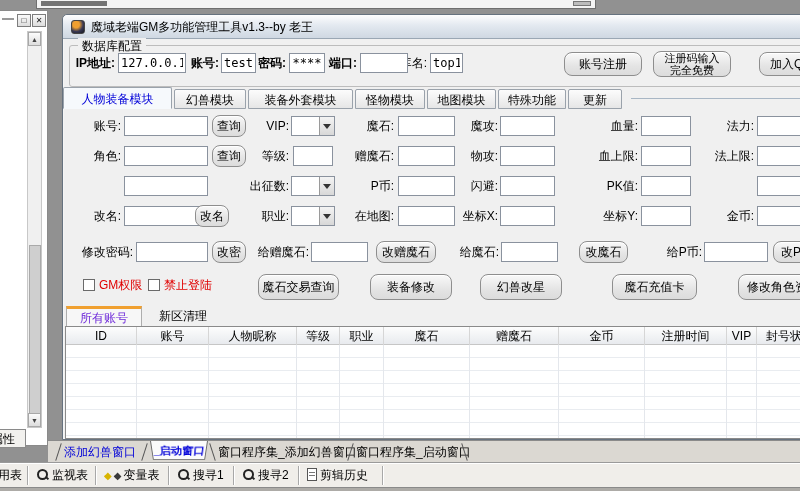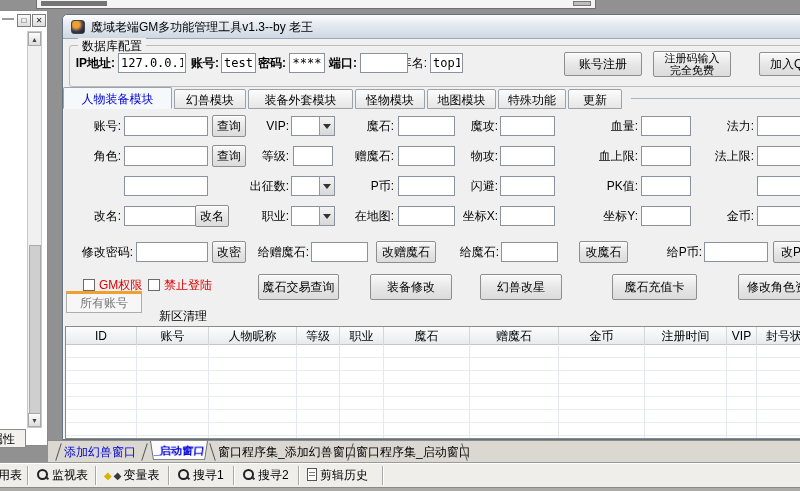--- a/index.html
+++ b/index.html
@@ -4,21 +4,21 @@
 <style>
   * { margin:0; padding:0; box-sizing:border-box; }
   html,body { width:800px; height:491px; }
   body { font-family:"Liberation Sans","DejaVu Sans",sans-serif; font-size:12px; color:#000; }
   #stage { position:relative; width:800px; height:491px; background:#919191; overflow:hidden; }
 
   
   .lbl { position:absolute; height:20px; line-height:20px; text-align:right; white-space:nowrap; }
   .inp { position:absolute; height:20px; background:#fff; border:1px solid #8a929e; font:12px "DejaVu Sans Mono",monospace; padding:0 2px; }
   .inp.c { text-align:center; }
-  .btn { position:absolute; background:linear-gradient(#f9f9f9,#e4e4e4 60%,#dcdcdc); border:1px solid #8e8e8e; border-radius:2px; font-size:12px; text-align:center; cursor:default; box-shadow:inset 0 1px 0 #fff; white-space:nowrap; }
+  .btn { position:absolute; background:linear-gradient(#f9f9f9,#e4e4e4 60%,#dcdcdc); border:1px solid #8e8e8e; border-radius:8px; font-size:12px; text-align:center; cursor:default; box-shadow:inset 0 1px 0 #fff; white-space:nowrap; }
   .combo { position:absolute; height:20px; background:#fff; border:1px solid #8a929e; }
   .combo .dd { position:absolute; right:0; top:0; width:15px; height:18px; background:linear-gradient(#f4f4f4,#d8d8d8); border-left:1px solid #9a9a9a; }
   .combo .dd:after { content:""; position:absolute; left:3px; top:7px; border:4px solid transparent; border-top:5px solid #333; }
   .chkbox { position:absolute; width:12px; height:12px; background:#fff; border:1px solid #6a6a6a; }
   .red { color:#e00000; }
   .vline { position:absolute; width:1px; background:#e4e7ec; }
 
   
   .sliver { position:absolute; left:36px; top:0; width:560px; height:9px; background:#f4f4f4; border:1px solid #6f6f6f; border-top:none; }
   .smudge { position:absolute; background:#4a4a4a; }
@@ -35,21 +35,21 @@
   .titlebar { position:absolute; left:0; top:0; right:0; height:24px; border-radius:5px 5px 0 0; background:linear-gradient(#fdfdfe,#e3e9f0 45%,#cfd8e2); border-bottom:1px solid #9aa7b4; }
   .win-icon { position:absolute; left:8px; top:5px; width:14px; height:14px; border-radius:3px; background:radial-gradient(circle at 35% 30%,#f0a030 0 28%,#3a3a55 60%,#14141f); border:1px solid #444; }
   .win-title { position:absolute; left:28px; top:0; line-height:24px; white-space:nowrap; }
 
   .groupbox { position:absolute; left:6px; top:30px; width:748px; height:42px; border:1px solid #bcbcbc; border-radius:3px; }
   .groupbox .legend { position:absolute; left:8px; top:-8px; background:#f0f0f0; padding:0 4px; }
 
   .tab { position:absolute; top:74px; height:20px; line-height:20px; text-align:center; background:linear-gradient(#fcfcfc,#e6e6e6); border:1px solid #9aa2ab; border-radius:2px 2px 0 0; }
   .tab.sel { top:72px; height:22px; line-height:22px; background:#f6f9fc; color:#0000d8; border-bottom:1px solid #f6f9fc; z-index:2; }
 
-  .lowtab-sel { position:absolute; left:3px; top:276px; width:76px; height:22px; background:#f7f7f7; border:1px solid #adadad; border-top:3px solid #f0a030; color:#737373; text-align:center; line-height:18px; }
+  .lowtab-sel { position:absolute; left:3px; top:291px; width:76px; height:22px; background:#f7f7f7; border:1px solid #adadad; border-top:3px solid #f0a030; color:#6d28d9; text-align:center; line-height:18px; }
   .lowtab { position:absolute; left:84px; top:292px; width:72px; height:18px; text-align:center; line-height:18px; }
 
   .list { position:absolute; left:2px; top:311px; width:758px; height:113px; background:#fff; border:1px solid #8a8a8a; }
   .hdr-row { position:absolute; left:0; top:0; right:0; height:18px; background:linear-gradient(#fdfdfd,#f0f2f4 60%,#e8eaee); border-bottom:1px solid #c6c6c6; }
   .hdr { position:absolute; top:0; height:18px; line-height:18px; text-align:center; border-right:1px solid #d6d6d6; overflow:hidden; }
   .list-body { position:absolute; left:0; top:18px; right:0; bottom:0; background:repeating-linear-gradient(to bottom,#fff 0 12px,#e9ecf0 12px 13px); }
 
   
   .dstrip { position:absolute; left:48px; top:440px; width:752px; height:22px; background:#dbd8d2; border-top:1px solid #8a8a8a; }
   .dtab { position:absolute; top:0; height:22px; line-height:22px; text-align:center; white-space:nowrap; }

